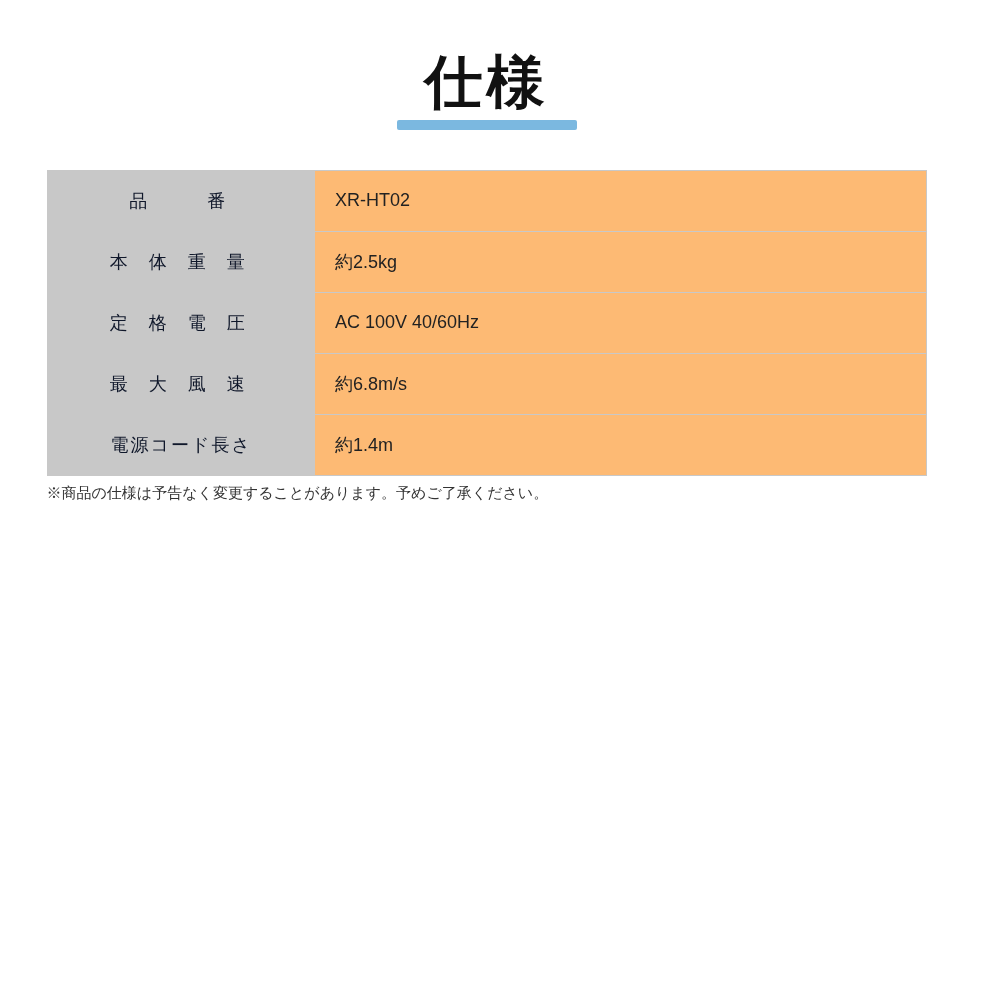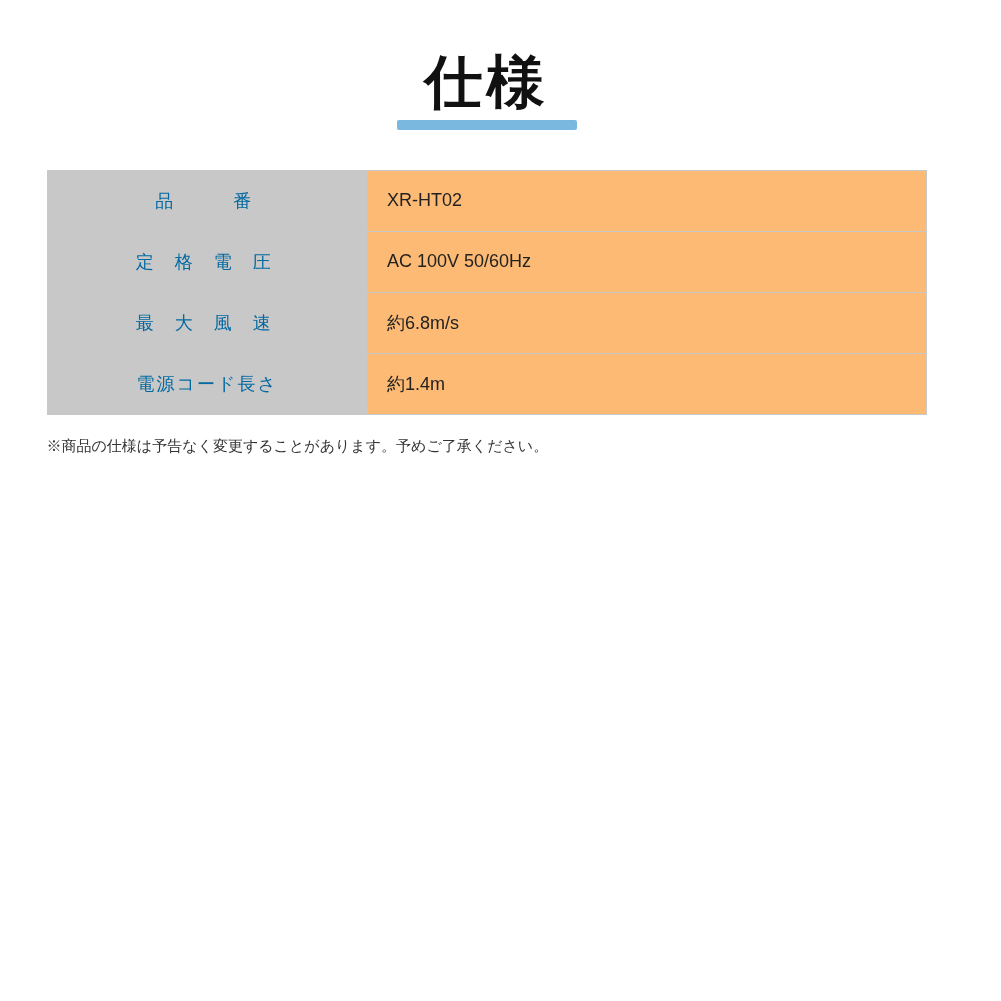--- a/index.html
+++ b/index.html
@@ -70,41 +70,41 @@
     }
 
     .specs-table td {
       padding: 18px 20px;
       font-size: 18px;
       vertical-align: middle;
     }
 
     .label-cell {
       background-color: #c8c8c8;
-      width: 320px;
+      width: 268px;
       text-align: center;
       font-weight: 500;
-      color: #0369a1;
+      color: #0f172a;
       letter-spacing: 8px;
       font-size: 18px;
     }
 
     .label-cell.small-letter-spacing {
       letter-spacing: 2px;
     }
 
     .value-cell {
       background-color: #fdba74;
       color: #222222;
       font-size: 18px;
       padding-left: 50px;
     }
 
     .footnote {
-      margin-top: 22px;
+      margin-top: 8px;
       font-size: 15px;
       color: #333333;
       width: 880px;
       text-align: left;
     }
   </style>
 </head>
 <body>
 
 <div class="page-container">
@@ -113,22 +113,26 @@
     <div class="title-underline"></div>
   </div>
 
   <table class="specs-table">
     <tbody id="specs-tbody">
     <tr>
           <td class="label-cell">品　　番</td>
           <td class="value-cell">XR-HT02</td>
         </tr>
         <tr>
+          <td class="label-cell">本 体 重 量</td>
+          <td class="value-cell">約2.5kg</td>
+        </tr>
+        <tr>
           <td class="label-cell">定 格 電 圧</td>
-          <td class="value-cell">AC 100V  50/60Hz</td>
+          <td class="value-cell">AC 100V  40/60Hz</td>
         </tr>
         <tr>
           <td class="label-cell">最 大 風 速</td>
           <td class="value-cell">約6.8m/s</td>
         </tr>
         <tr>
           <td class="label-cell small-letter-spacing">電源コード長さ</td>
           <td class="value-cell">約1.4m</td>
         </tr>
       </tbody>

